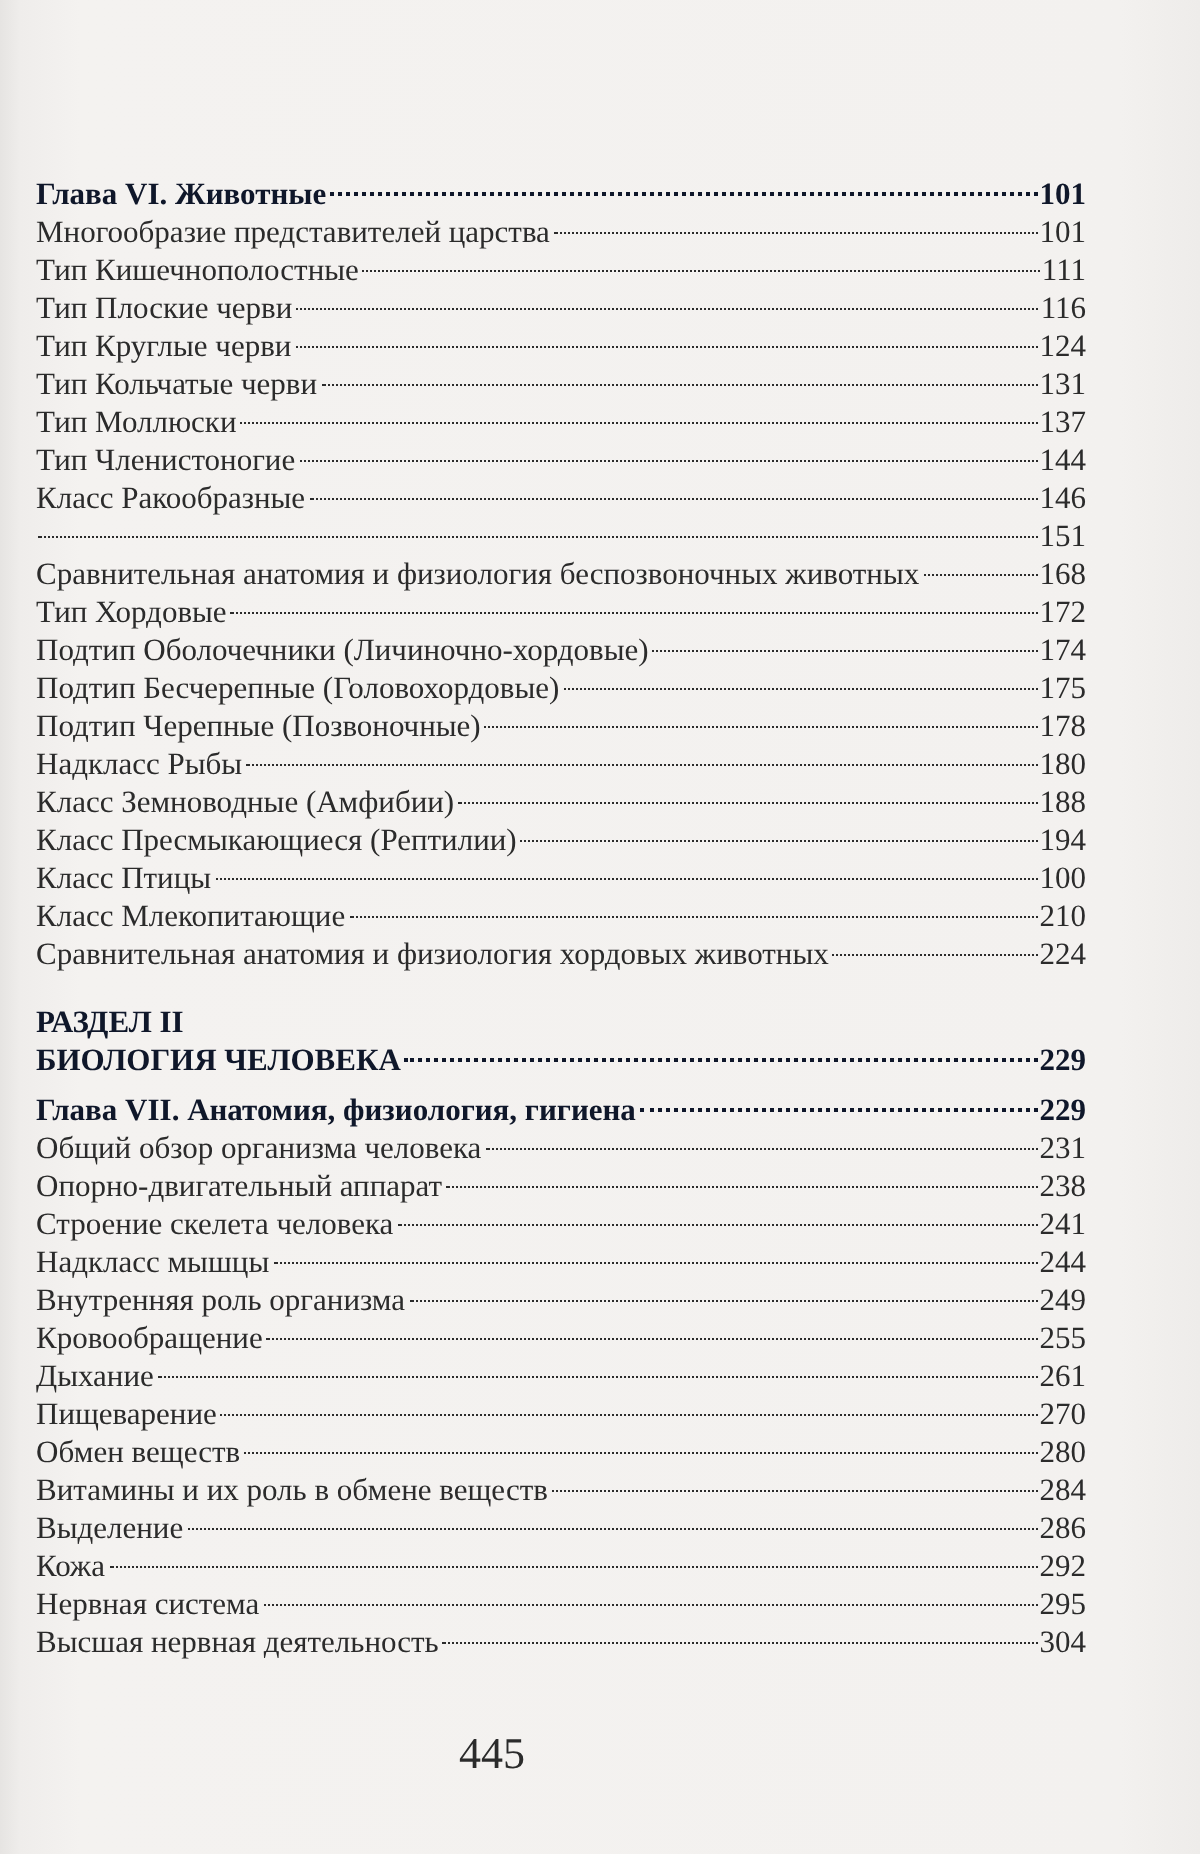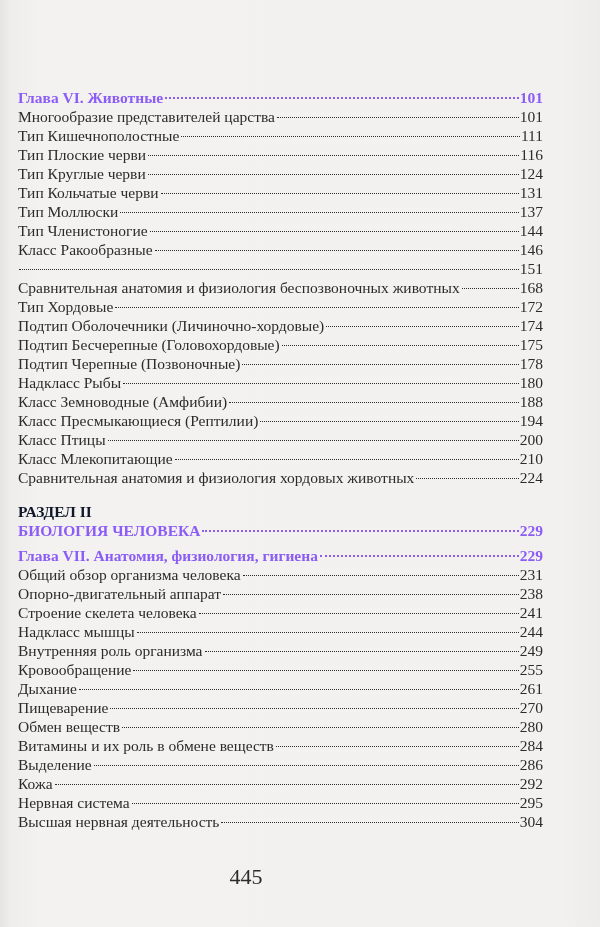--- a/index.html
+++ b/index.html
@@ -17,21 +17,21 @@
     font-size: 15.5px; white-space: nowrap;
   }
   .row .label { flex: 0 0 auto; padding-right: 1px; }
   .row .dots {
     flex: 1 1 auto; overflow: hidden;
     border-bottom: 1.6px dotted currentColor;
     margin: 0 1px; transform: translateY(-4px);
     height: 0;
   }
   .row .page { flex: 0 0 auto; }
-  .row.red { color: #8b5cf6; font-weight: bold; }
+  .row.red { color: #0f172a; font-weight: bold; }
   .row.red .dots { border-bottom-width: 2px; }
   .row.heading { font-weight: bold; color: #0f172a; }
   .spacer-lg { height: 15px; }
   .spacer-sm { height: 6px; }
   .pagenum {
     position: absolute; left: 0; width: 492px; top: 864px;
     text-align: center; font-size: 22px; color: #2b2b2b;
   }
 </style>
 </head>
@@ -126,21 +126,21 @@
         <span class="page">188</span>
       </div>
       <div class="row">
         <span class="label">Класс Пресмыкающиеся (Рептилии)</span>
         <span class="dots"></span>
         <span class="page">194</span>
       </div>
       <div class="row">
         <span class="label">Класс Птицы</span>
         <span class="dots"></span>
-        <span class="page">200</span>
+        <span class="page">100</span>
       </div>
       <div class="row">
         <span class="label">Класс Млекопитающие</span>
         <span class="dots"></span>
         <span class="page">210</span>
       </div>
       <div class="row">
         <span class="label">Сравнительная анатомия и физиология хордовых животных</span>
         <span class="dots"></span>
         <span class="page">224</span>

